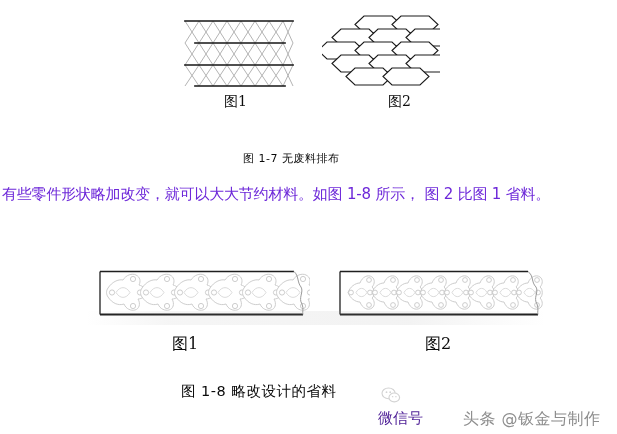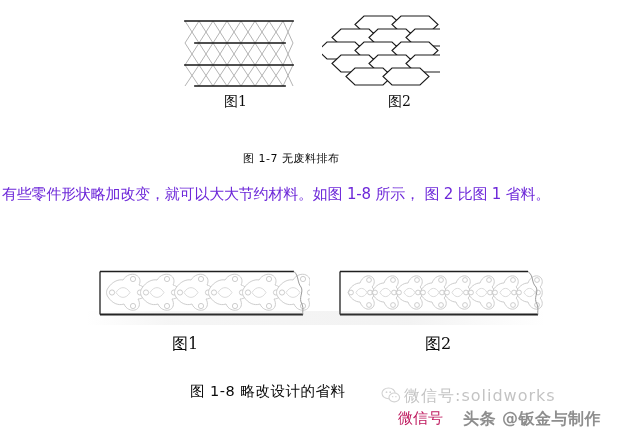--- a/index.html
+++ b/index.html
@@ -17,37 +17,37 @@
   .fig-label{position:absolute;font-size:14px;letter-spacing:0px;
              font-family:"DejaVu Serif","Liberation Serif",serif;color:#0d0d0d;white-space:nowrap;}
   #label-top-1{left:224px;top:93px;}
   #label-top-2{left:388px;top:93px;}
   #label-bot-1{left:172px;top:334px;font-size:16px;}
   #label-bot-2{left:425px;top:334px;font-size:16px;}
 
   .caption{position:absolute;white-space:nowrap;color:#0a0a0a;
            font-family:"DejaVu Sans","Liberation Sans",sans-serif;}
   #cap-17{left:243px;top:151px;font-size:11px;letter-spacing:.5px;}
-  #cap-18{left:190px;top:382px;font-size:14.5px;letter-spacing:.5px;}
+  #cap-18{left:181px;top:382px;font-size:14.5px;letter-spacing:.5px;}
 
   #body-text{position:absolute;left:2px;top:185px;width:615px;white-space:nowrap;
              font-size:15px;color:#6d28d9;letter-spacing:-0.2px;
              font-family:"DejaVu Sans","Liberation Sans",sans-serif;}
 
   
   #strip-wrap-1{position:absolute;left:98px;top:268px;}
   #strip-wrap-2{position:absolute;left:338px;top:268px;}
 
   
   .wm{position:absolute;white-space:nowrap;color:#b9b9b9;
       font-family:"DejaVu Sans","Liberation Sans",sans-serif;pointer-events:none;}
   #wm-wechat{left:404px;top:386px;font-size:16px;letter-spacing:1px;opacity:.85;}
   #wm-logo{left:381px;top:386px;width:20px;height:18px;opacity:.75;}
-  #wm-toutiao{left:463px;top:409px;font-size:16px;color:#8e8e8e;letter-spacing:.5px;font-weight:700;}
-  #wm-ghost{left:398px;top:409px;font-size:15px;color:#be185d;}
+  #wm-toutiao{left:463px;top:409px;font-size:16px;color:#8e8e8e;letter-spacing:.5px;font-weight:400;}
+  #wm-ghost{left:378px;top:409px;font-size:15px;color:#4c1d95;}
   #wm-band{position:absolute;left:86px;top:311px;width:460px;height:14px;
            background:linear-gradient(90deg,rgba(0,0,0,0) 0%,rgba(160,160,160,.10) 18%,rgba(160,160,160,.13) 70%,rgba(0,0,0,0) 100%);}
 </style>
 </head>
 <body>
 
 <div class="page">
 
   <div id="fig17-row">
 
@@ -191,19 +191,18 @@
 
   <svg id="wm-logo" class="wm" viewBox="0 0 24 22" aria-hidden="true">
     <ellipse cx="9" cy="9" rx="8" ry="6.6" fill="none" stroke="#c4c4c4" stroke-width="1.4"></ellipse>
     <ellipse cx="16" cy="14" rx="6.5" ry="5.4" fill="#ffffff" stroke="#c4c4c4" stroke-width="1.4"></ellipse>
     <circle cx="6.5" cy="7.5" r="1.1" fill="#c4c4c4"></circle>
     <circle cx="11" cy="7.5" r="1.1" fill="#c4c4c4"></circle>
     <circle cx="14" cy="13" r="0.9" fill="#c4c4c4"></circle>
     <circle cx="18" cy="13" r="0.9" fill="#c4c4c4"></circle>
   </svg>
 
-  <div class="wm" id="wm-wechat">微信号:solidworks</div>
 
   <div class="wm" id="wm-ghost">微信号</div>
 
   <div class="wm" id="wm-toutiao">头条 @钣金与制作</div>
 
 </div>
 
 </body></html>

